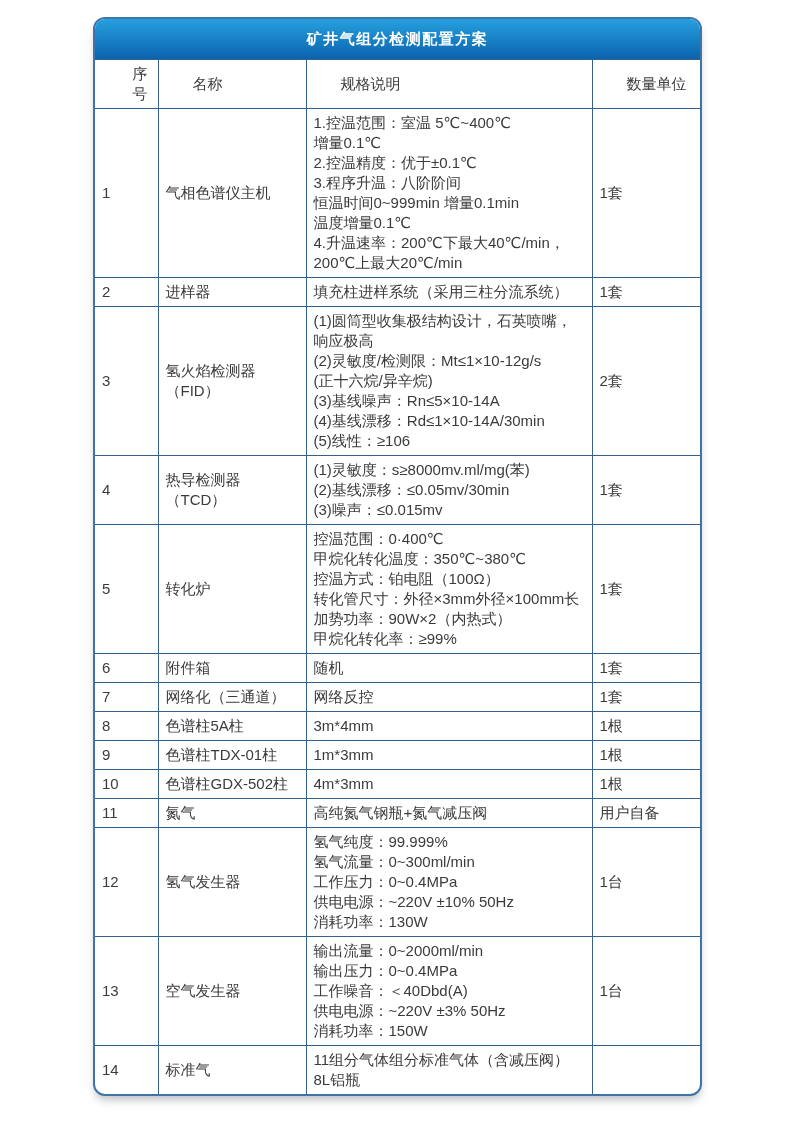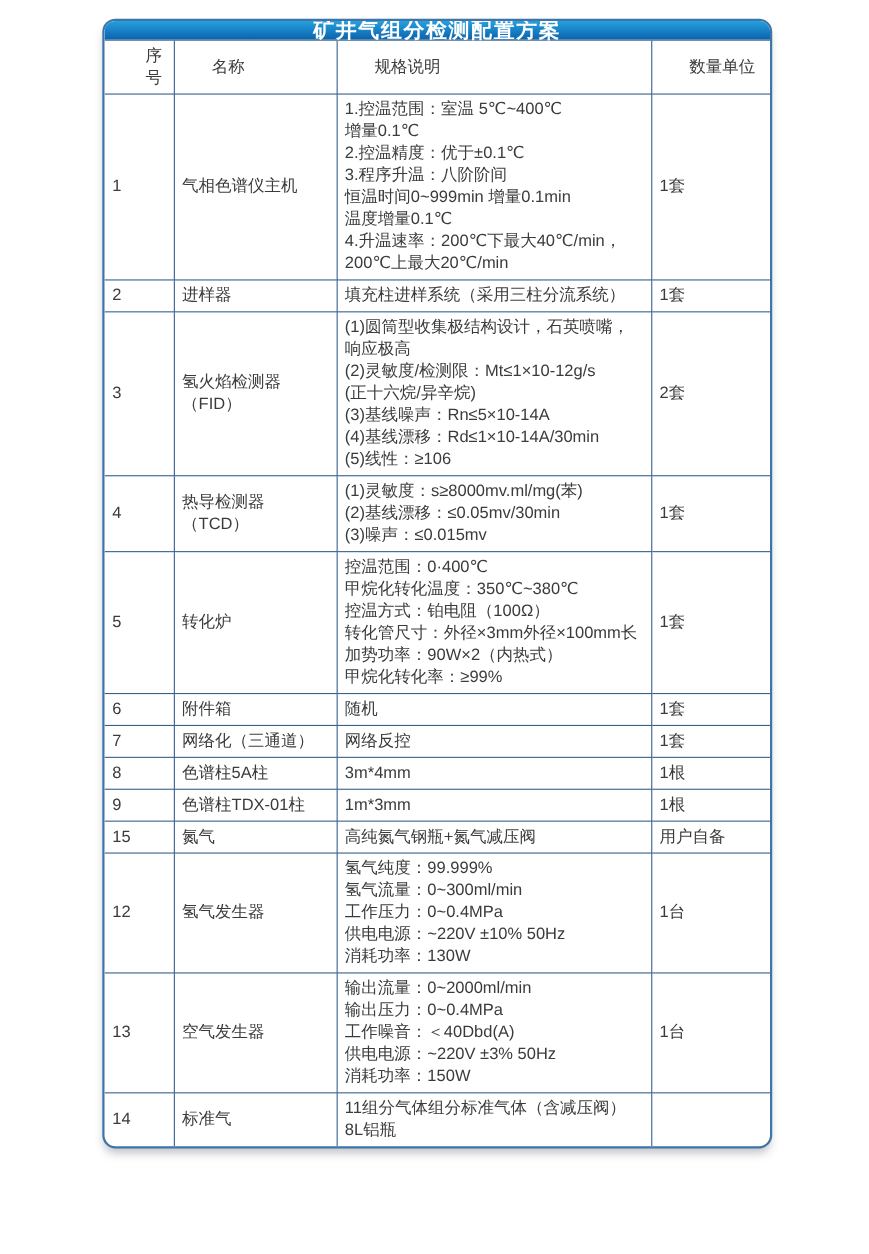--- a/index.html
+++ b/index.html
@@ -13,24 +13,24 @@
     position: absolute;
     left: 93px; top: 17px;
     width: 609px;
     border: 2px solid #3f74a8;
     border-radius: 12px;
     overflow: hidden;
     background: #ffffff;
     box-shadow: 0 6px 9px -2px rgba(110,120,130,0.45);
   }
   .title-bar {
-    height: 18px;
+    height: 41px;
     background: linear-gradient(#26a0de, #0b63ad);
     color: #ffffff;
-    font-size: 19px;
+    font-size: 15px;
     font-weight: bold;
     letter-spacing: 1.5px;
     display: flex;
     align-items: center;
     justify-content: center;
     border-bottom: 1.5px solid #35618c;
   }
   table.spec-table {
     width: 100%;
     border-collapse: collapse;
@@ -158,23 +158,29 @@
     <td class="cell-qty">1根</td>
   </tr>
 
   <tr>
     <td class="cell-no">9</td>
     <td class="cell-name">色谱柱TDX-01柱</td>
     <td class="cell-spec">1m*3mm</td>
     <td class="cell-qty">1根</td>
   </tr>
 
-
-  <tr>
-    <td class="cell-no">15</td>
+  <tr>
+    <td class="cell-no">10</td>
+    <td class="cell-name">色谱柱GDX-502柱</td>
+    <td class="cell-spec">4m*3mm</td>
+    <td class="cell-qty">1根</td>
+  </tr>
+
+  <tr>
+    <td class="cell-no">11</td>
     <td class="cell-name">氮气</td>
     <td class="cell-spec">高纯氮气钢瓶+氮气减压阀</td>
     <td class="cell-qty">用户自备</td>
   </tr>
 
   <tr>
     <td class="cell-no">12</td>
     <td class="cell-name">氢气发生器</td>
     <td class="cell-spec">氢气纯度：99.999%
 氢气流量：0~300ml/min

